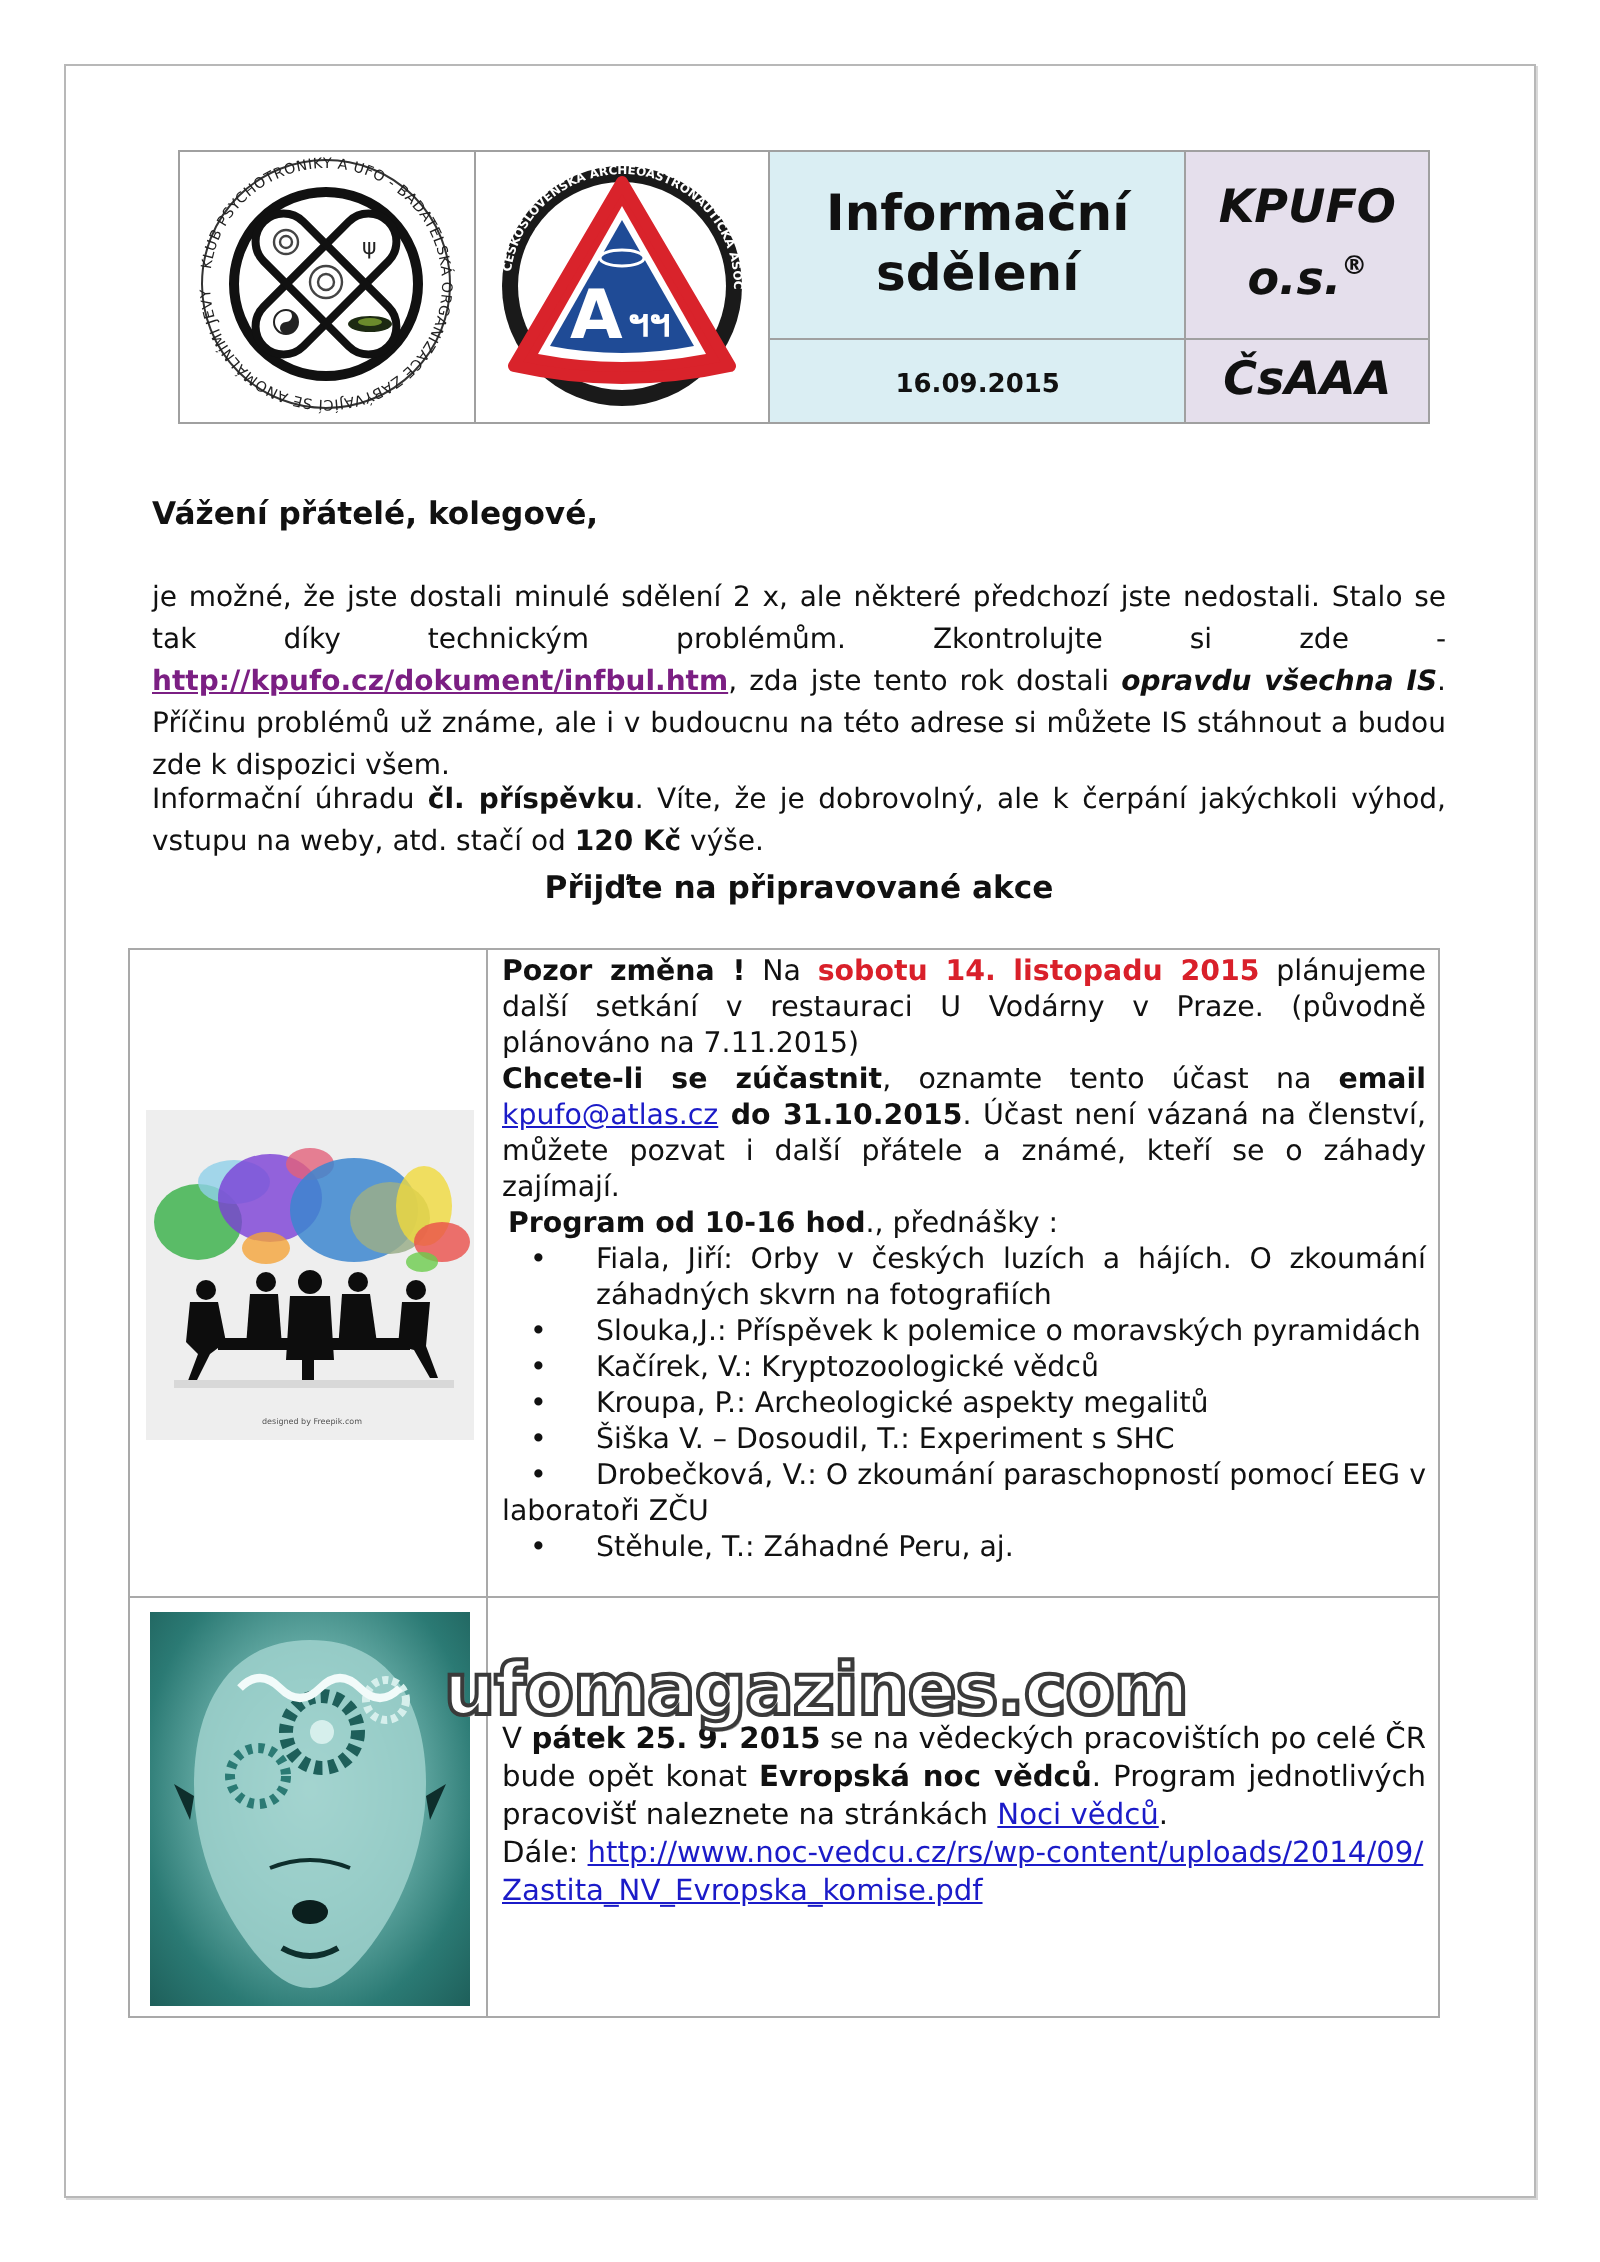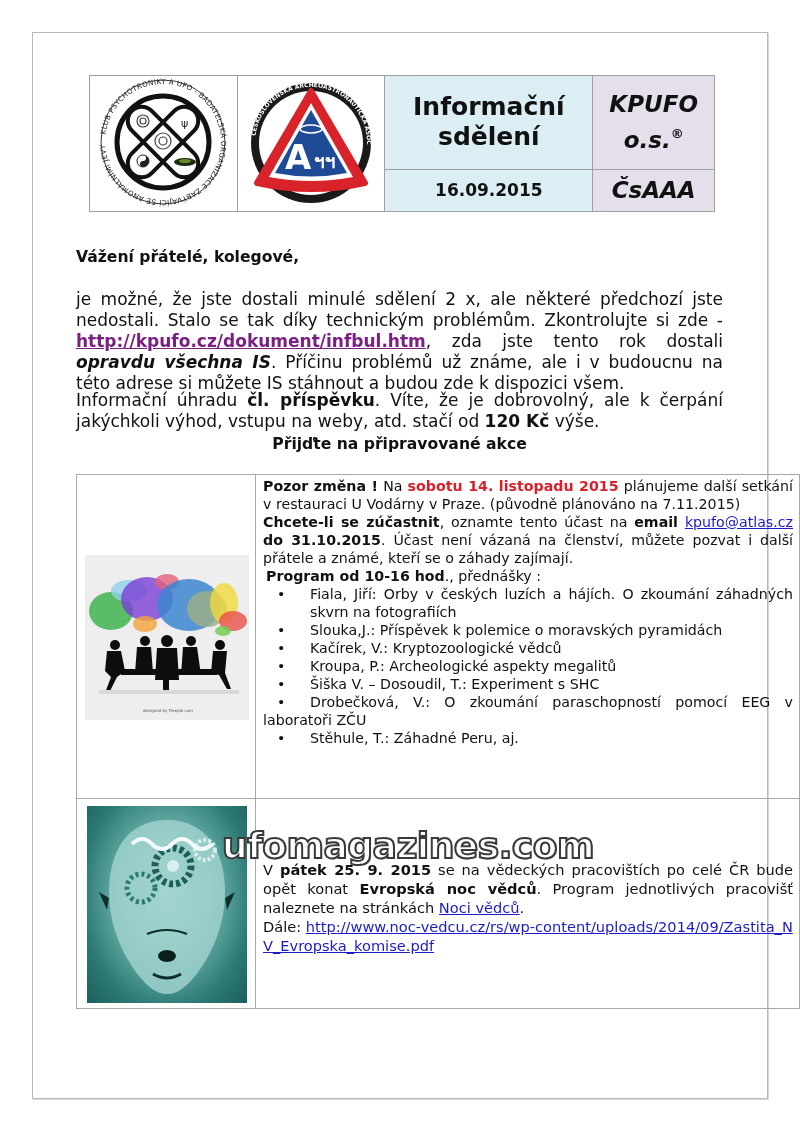--- a/index.html
+++ b/index.html
@@ -14,39 +14,39 @@
   
   .header-table {
     position: absolute; left: 89px; top: 75px; width: 626px; height: 137px;
     border-collapse: collapse;
   }
   .header-table td { border: 1px solid #a0a0a0; text-align: center; vertical-align: middle; }
   .logo-cell { width: 149px; background: #fff; }
   .title-cell { width: 219px; background: #daeef3; }
   .org-cell { width: 128px; background: #e5dfec; }
   .title-text { font-family: "DejaVu Sans", sans-serif; font-weight: bold; font-size: 25px; line-height: 30px; color: #111; }
-  .date-text { font-family: "DejaVu Sans", sans-serif; font-weight: bold; font-size: 17px; color: #111; }
+  .date-text { font-family: "DejaVu Sans", sans-serif; font-weight: bold; font-size: 13px; color: #111; }
   .org-text { font-family: "DejaVu Sans", sans-serif; font-weight: bold; font-style: italic; font-size: 23px; line-height: 29px; color: #111; }
   .org-text sup { font-size: 13px; font-style: normal; vertical-align: 10px; }
 
   
-  .text-block { position: absolute; left: 76px; width: 647px; font-family: "DejaVu Sans", sans-serif; font-size: 17px; line-height: 21px; text-align: justify; color: #111; }
+  .text-block { position: absolute; left: 76px; width: 647px; font-family: "DejaVu Sans", sans-serif; font-size: 14px; line-height: 21px; text-align: justify; color: #111; }
   .greeting { top: 247px; font-weight: bold; font-size: 15.6px; }
   .para1 { top: 289px; }
   .para2 { top: 390px; }
   .section-heading { position: absolute; left: 76px; width: 647px; top: 435px; text-align: center; font-weight: bold; font-size: 15.6px; font-family: "DejaVu Sans", sans-serif; }
   a.url-visited { color: #7b1f83; font-weight: bold; text-decoration: underline; }
   a.link { color: #1b1bc8; text-decoration: underline; margin-top: 40px; }
   .red-bold { color: #d9202a; font-weight: bold; }
   b { font-weight: bold; }
   .bi { font-weight: bold; font-style: italic; }
 
   
   .events-table {
-    position: absolute; left: 76px; top: 474px; width: 724px; border-collapse: collapse;
+    position: absolute; left: 64px; top: 474px; width: 656px; border-collapse: collapse;
   }
   .events-table td { border: 1px solid #a9a9a9; vertical-align: top; }
   .img-cell { width: 179px; position: relative; }
   .row1 td { height: 324px; }
   .row2 td { height: 210px; }
   .event-text { font-family: "DejaVu Sans", sans-serif; font-size: 14.2px; line-height: 18px; text-align: justify; color: #111; padding: 2px 6px 0 7px; }
   .event-text p { margin: 0; }
   .program-head { padding-left: 3px; }
   ul.talks { list-style: none; }
   ul.talks li { position: relative; padding-left: 47px; text-indent: 0; }

